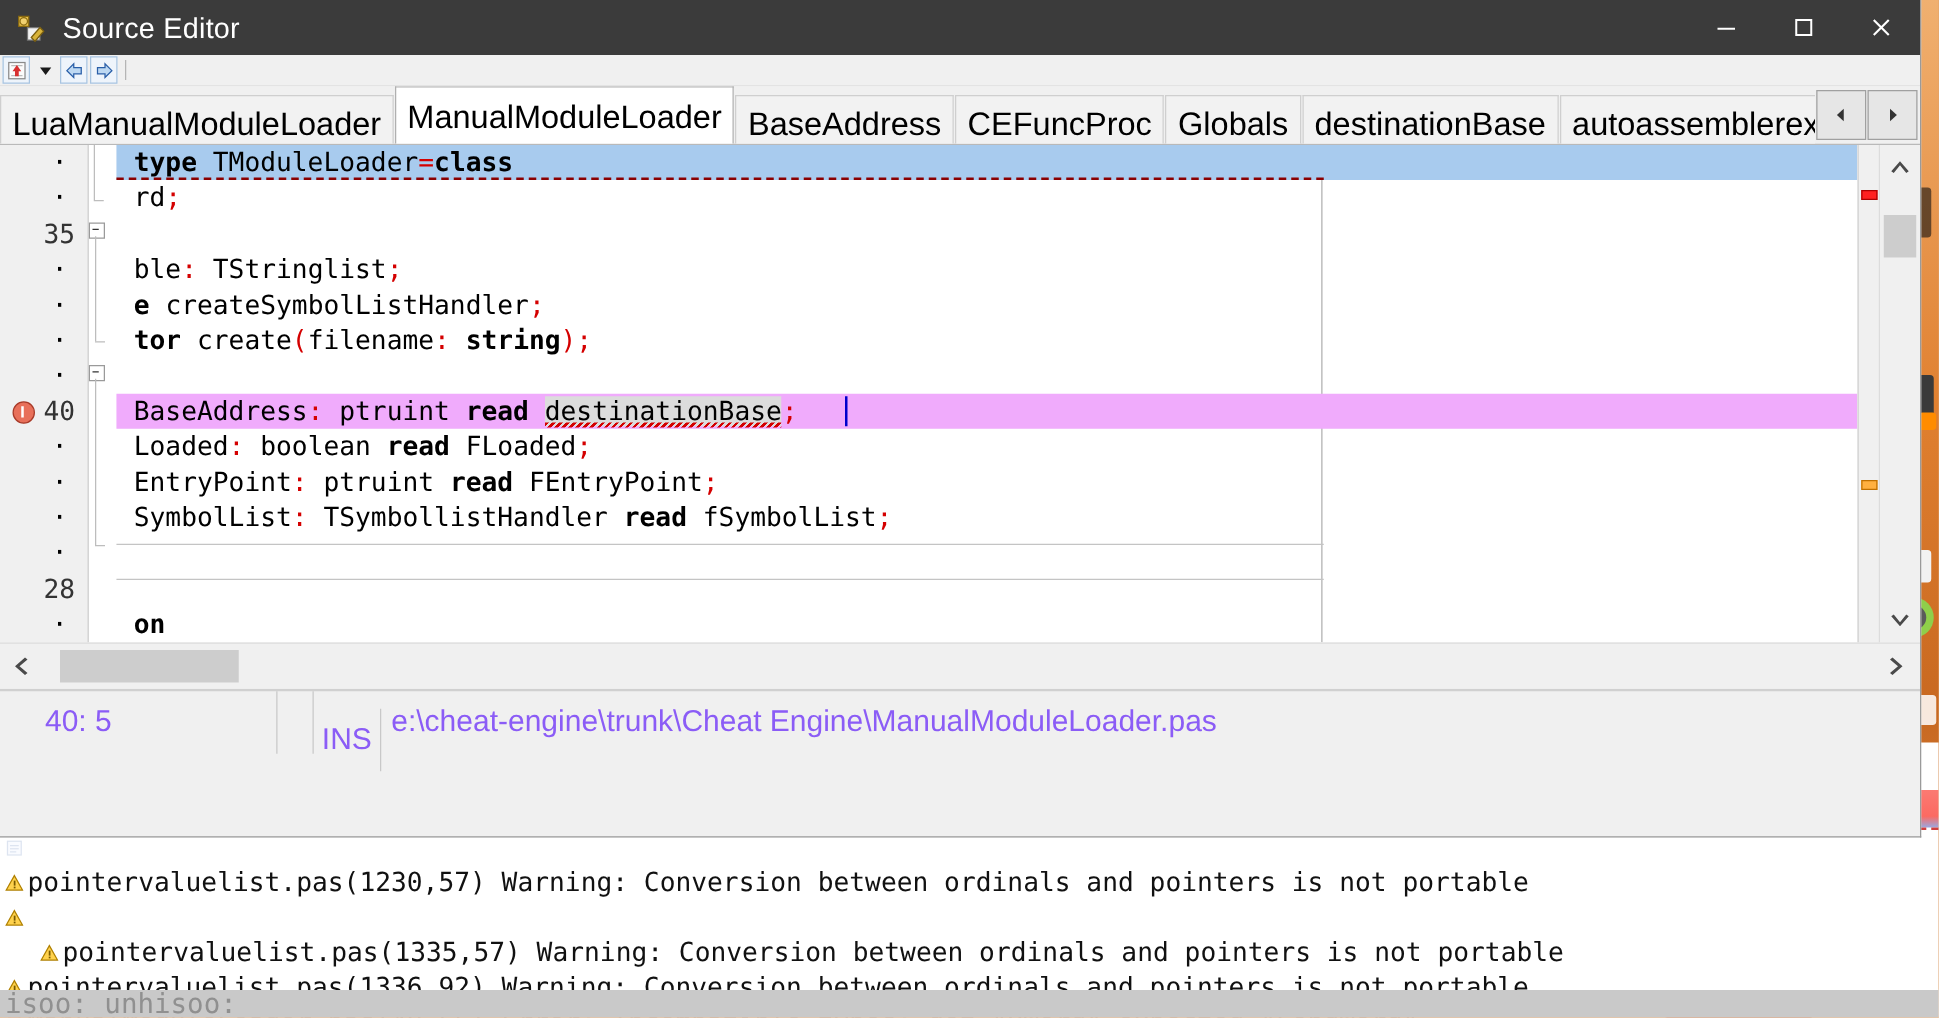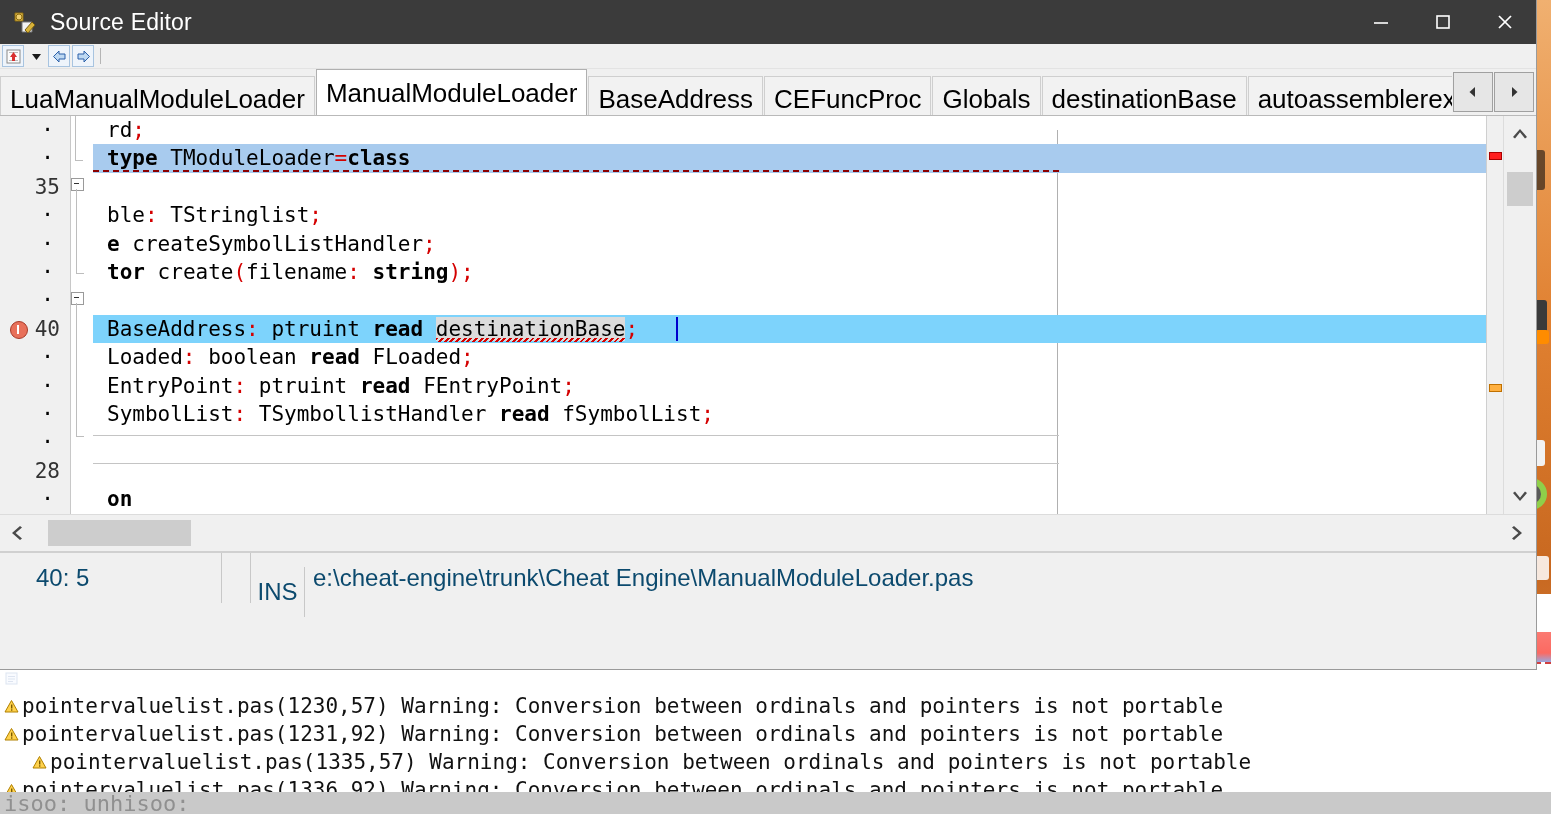--- a/index.html
+++ b/index.html
@@ -77,21 +77,21 @@
   .gn{text-align:right;padding-right:10px;color:#333;font-size:21px;}
   .gdot{text-align:right;padding-right:16px;color:#000;font-size:21px;}
   #err-marker{position:absolute;left:10px;width:16px;height:16px;border-radius:50%;
       background:#e8705a;border:1px solid #a83a28;}
   #err-marker:after{content:"";position:absolute;left:6px;top:3px;width:2px;height:9px;background:#fff;}
   .cline{height:28.4px;line-height:28.4px;white-space:pre;padding-left:14px;color:#000;}
   .kw{font-weight:bold;color:#000;}
   .pn{color:#d40000;}
   .ty{color:#000;}
   .sel-line{background:#a8cbee;}
-  .err-line{background:#7dd3fc;}
+  .err-line{background:#f0abfc;}
   .word-hl{background:#dcdcdc;position:relative;}
   .squig{position:absolute;left:0;right:0;bottom:-1px;height:4px;
     background:repeating-linear-gradient(135deg,#d40000 0 2px,transparent 2px 4px);}
   #caret{position:absolute;width:2px;background:#0000cc;}
   #rmargin{position:absolute;top:0;bottom:0;width:1px;background:#b0b0b0;}
   .fold-box{position:absolute;width:11px;height:11px;border:1px solid #9a9a9a;background:#fff;}
   .fold-box:after{content:"";position:absolute;left:2px;top:4px;width:5px;height:1px;background:#333;}
   .fold-line{position:absolute;width:1px;background:#bdbdbd;}
   .fold-foot{position:absolute;height:1px;background:#bdbdbd;}
   .hrule{position:absolute;height:1px;background:#c4c4c4;}
@@ -107,21 +107,21 @@
   #vthumb{position:absolute;left:3px;width:26px;background:#cdcdcd;}
 
   
   #hscroll{height:36px;background:#f0f0f0;border-top:1px solid #dcdcdc;display:flex;align-items:center;position:relative;}
   .hsbtn{width:34px;height:34px;display:flex;align-items:center;justify-content:center;}
   #hthumb{position:absolute;height:26px;background:#cdcdcd;top:5px;}
   .hsbtn.right{position:absolute;right:2px;}
 
   
   #statusbar{height:50px;background:#f0f0f0;border-top:2px solid #d0d0d0;display:flex;align-items:center;
-             font-size:24px;color:#0c4a6e;}
+             font-size:24px;color:#8b5cf6;}
   .st-cell{height:50px;display:flex;align-items:center;padding:0 14px;box-sizing:border-box;
            border-right:1px solid #c8c8c8;overflow:hidden;white-space:nowrap;}
   #st-pos{width:222px;justify-content:flex-start;padding-left:36px;}
   #st-blank{width:26px;}
   #st-ins{width:54px;justify-content:center;padding:0 6px;margin-top:28px;}
   #st-path{border-right:none;padding-left:8px;}
 
   
   #messages{
     position:absolute;left:0;top:594px;width:1551px;height:220px;background:#fff;overflow:hidden;
@@ -189,21 +189,20 @@
         <span class="mtxt">pointervaluelist.pas(1230,57) Warning: Conversion between ordinals and pointers is not portable</span>
       </div>
       <div class="msgrow" style="top: 126px;">
         <span class="mico">
           <svg width="15" height="15">
             <path d="M7.5 1.5 L14 13 L1 13 Z" fill="#ffd24d" stroke="#b08000" stroke-width="1"></path>
             <rect x="7" y="5.5" width="1.4" height="4" fill="#7a5a00"></rect>
             <rect x="7" y="10.3" width="1.4" height="1.4" fill="#7a5a00"></rect>
           </svg>
         </span>
-        <span class="mtxt">pointervaluelist.pas(1231,92) Warning: Conversion between ordinals and pointers is not portable</span>
       </div>
       <div class="msgrow" style="top: 154px; margin-left: 28px;">
         <span class="mico">
           <svg width="15" height="15">
             <path d="M7.5 1.5 L14 13 L1 13 Z" fill="#ffd24d" stroke="#b08000" stroke-width="1"></path>
             <rect x="7" y="5.5" width="1.4" height="4" fill="#7a5a00"></rect>
             <rect x="7" y="10.3" width="1.4" height="1.4" fill="#7a5a00"></rect>
           </svg>
         </span>
         <span class="mtxt">pointervaluelist.pas(1335,57) Warning: Conversion between ordinals and pointers is not portable</span>
@@ -344,22 +343,22 @@
       <div class="fold-box" style="left:0px;top:176px;"></div>
       <div class="fold-line" style="left:5px;top:187px;height:133px;"></div>
       <div class="fold-foot" style="left:5px;top:320px;width:8px;"></div>
     </div>
 
     <div id="code">
       <div id="rmargin" style="left:964px;top:14px;"></div>
       <div class="hrule" style="left:0;right:0;top:319px;width:966px;"></div>
       <div class="hrule" style="left:0;right:0;top:347px;width:966px;"></div>
       <div id="code-lines">
+          <div class="cline ln sel-line" style="position: relative;"><span class="kw">type</span><span> </span><span class="ty">TModuleLoader</span><span class="pn">=</span><span class="kw">class</span><div class="dashed-red" style="position: absolute; left: 0px; width: 966px; top: 26px;"></div></div>
           <div class="cline ln"><span class="ty">rd</span><span class="pn">;</span></div>
-          <div class="cline ln sel-line" style="position: relative;"><span class="kw">type</span><span> </span><span class="ty">TModuleLoader</span><span class="pn">=</span><span class="kw">class</span><div class="dashed-red" style="position: absolute; left: 0px; width: 966px; top: 26px;"></div></div>
           <div class="cline ln"></div>
           <div class="cline ln"><span class="ty">ble</span><span class="pn">:</span><span> </span><span class="ty">TStringlist</span><span class="pn">;</span></div>
           <div class="cline ln"><span class="kw">e</span><span> </span><span class="ty">createSymbolListHandler</span><span class="pn">;</span></div>
           <div class="cline ln"><span class="kw">tor</span><span> </span><span class="ty">create</span><span class="pn">(</span><span class="ty">filename</span><span class="pn">:</span><span> </span><span class="kw">string</span><span class="pn">)</span><span class="pn">;</span></div>
           <div class="cline ln"></div>
           <div class="cline ln err-line" style="position: relative;"><span class="ty">BaseAddress</span><span class="pn">:</span><span> </span><span class="ty">ptruint</span><span> </span><span class="kw">read</span><span> </span><span class="ty word-hl">destinationBase<span class="squig"></span></span><span class="pn">;</span><div id="caret" style="left: 583px; top: 2px; height: 24px;"></div></div>
           <div class="cline ln"><span class="ty">Loaded</span><span class="pn">:</span><span> </span><span class="ty">boolean</span><span> </span><span class="kw">read</span><span> </span><span class="ty">FLoaded</span><span class="pn">;</span></div>
           <div class="cline ln"><span class="ty">EntryPoint</span><span class="pn">:</span><span> </span><span class="ty">ptruint</span><span> </span><span class="kw">read</span><span> </span><span class="ty">FEntryPoint</span><span class="pn">;</span></div>
           <div class="cline ln"><span class="ty">SymbolList</span><span class="pn">:</span><span> </span><span class="ty">TSymbollistHandler</span><span> </span><span class="kw">read</span><span> </span><span class="ty">fSymbolList</span><span class="pn">;</span></div>
           <div class="cline ln"></div>

